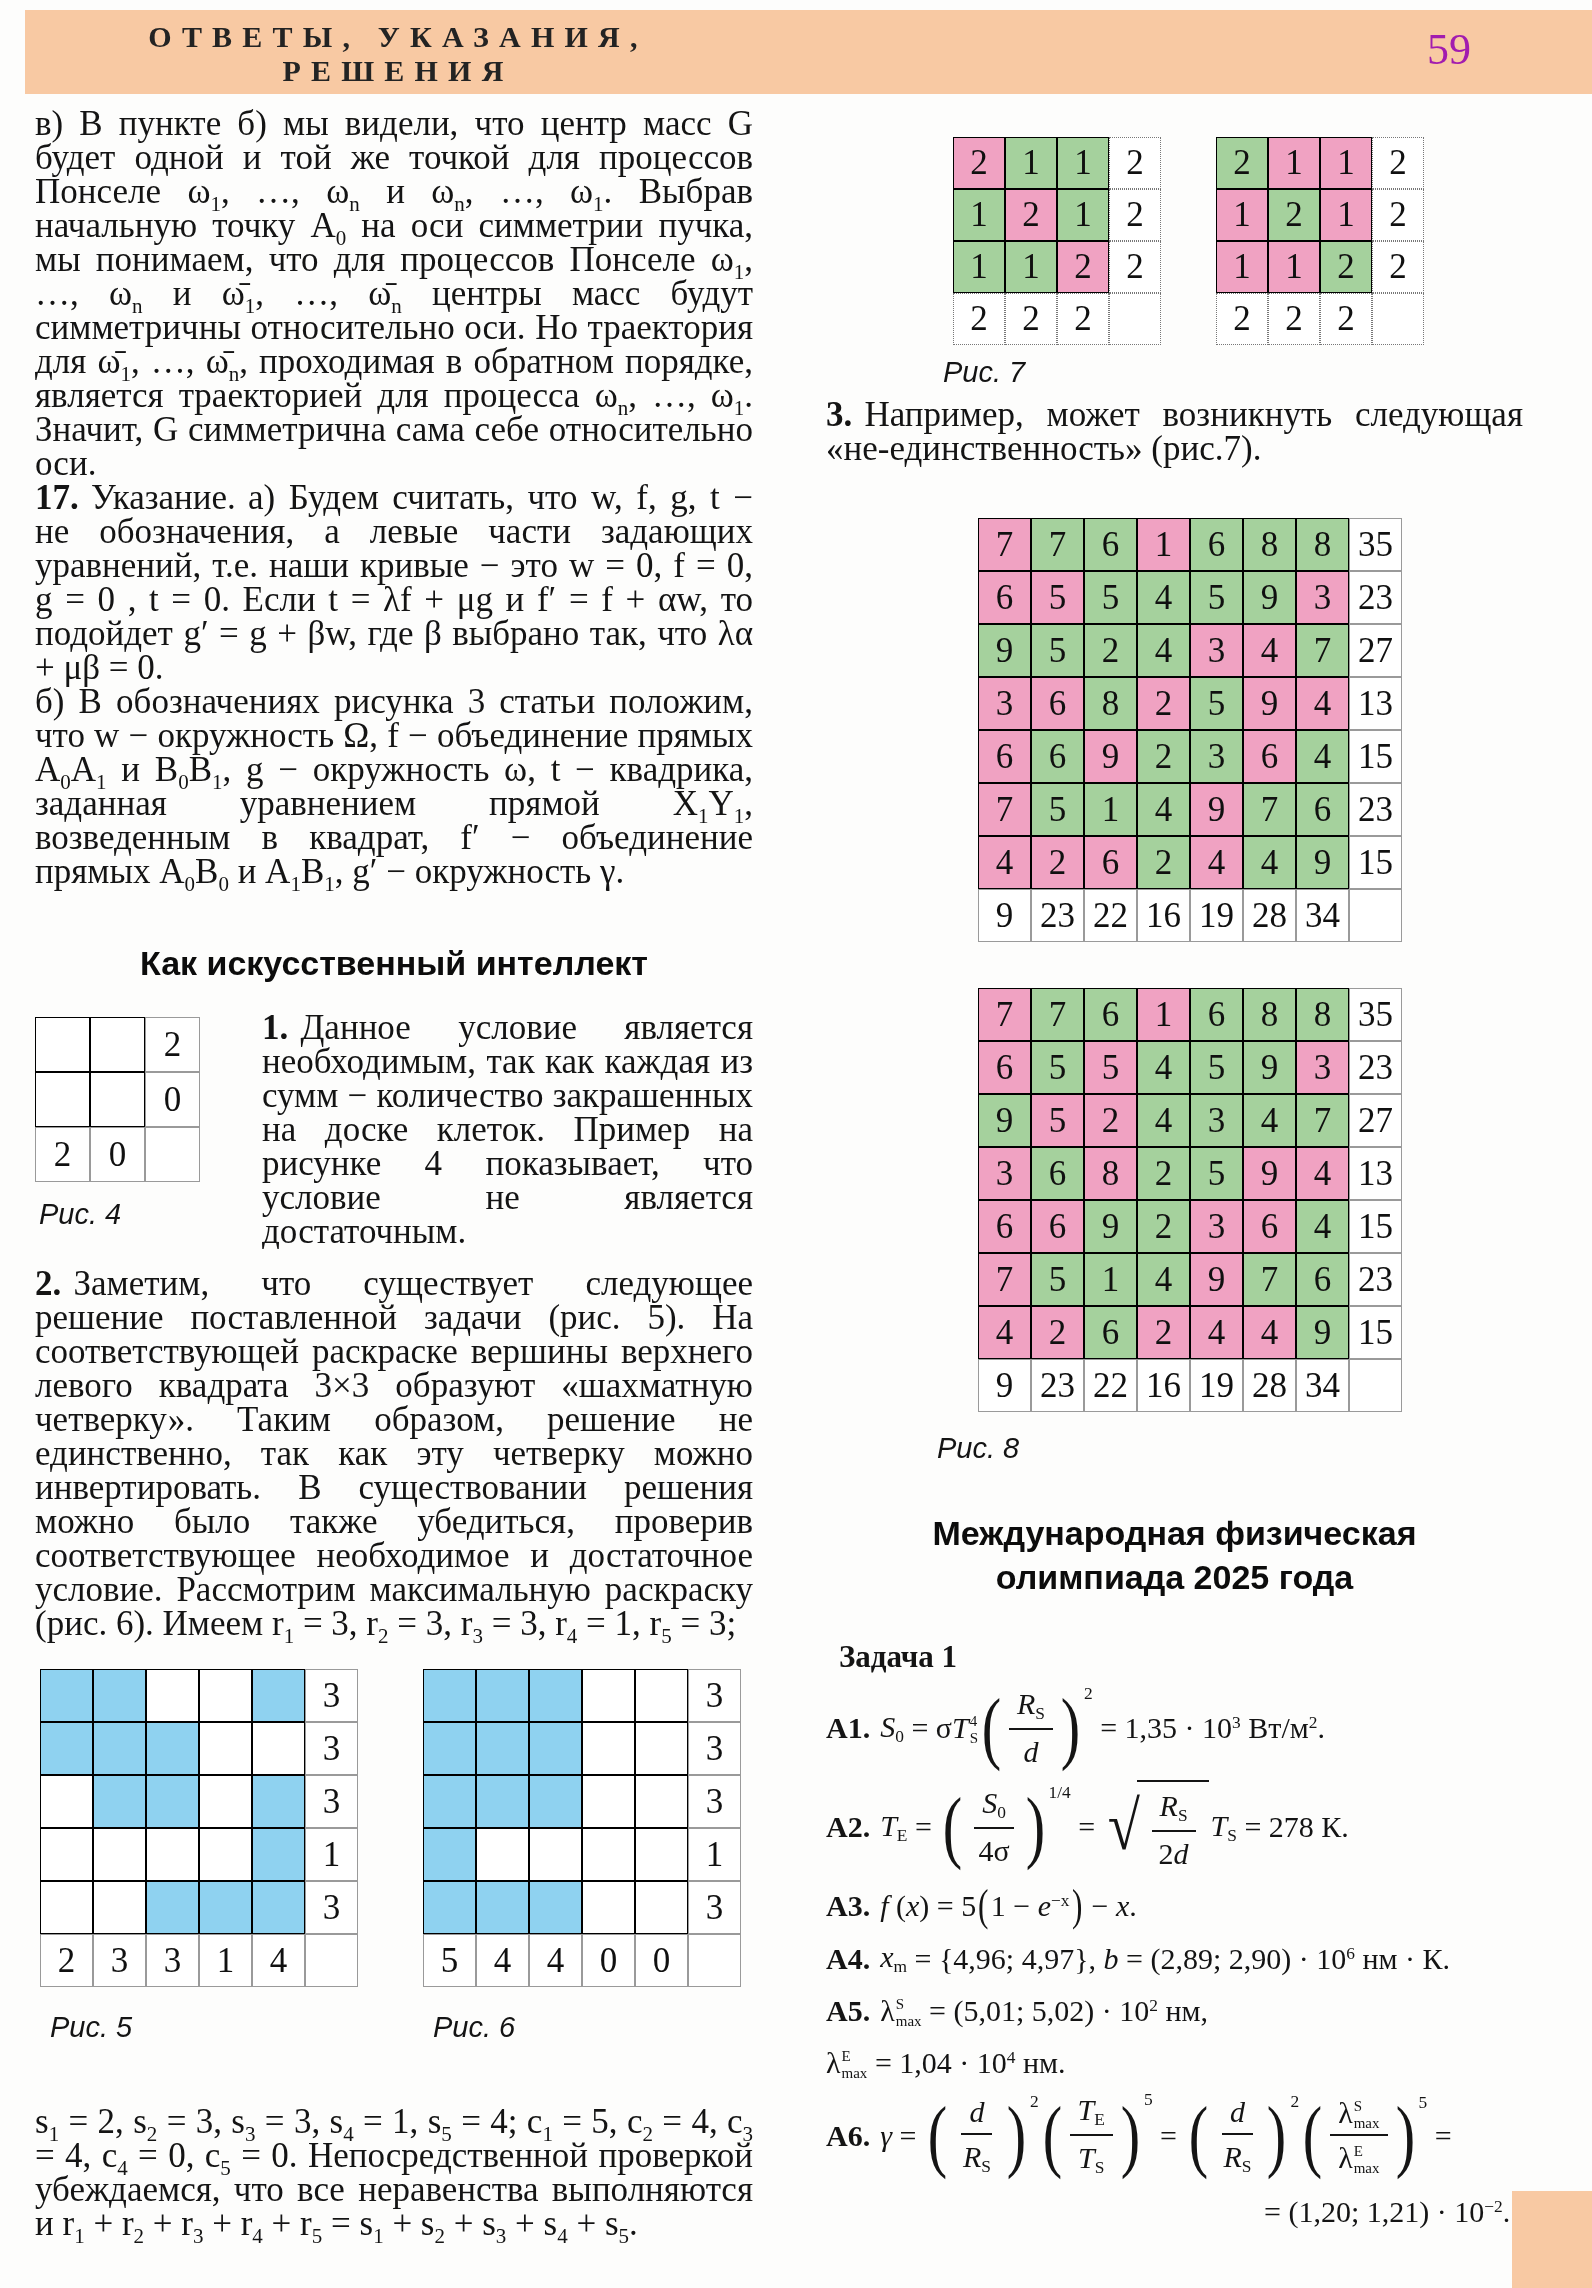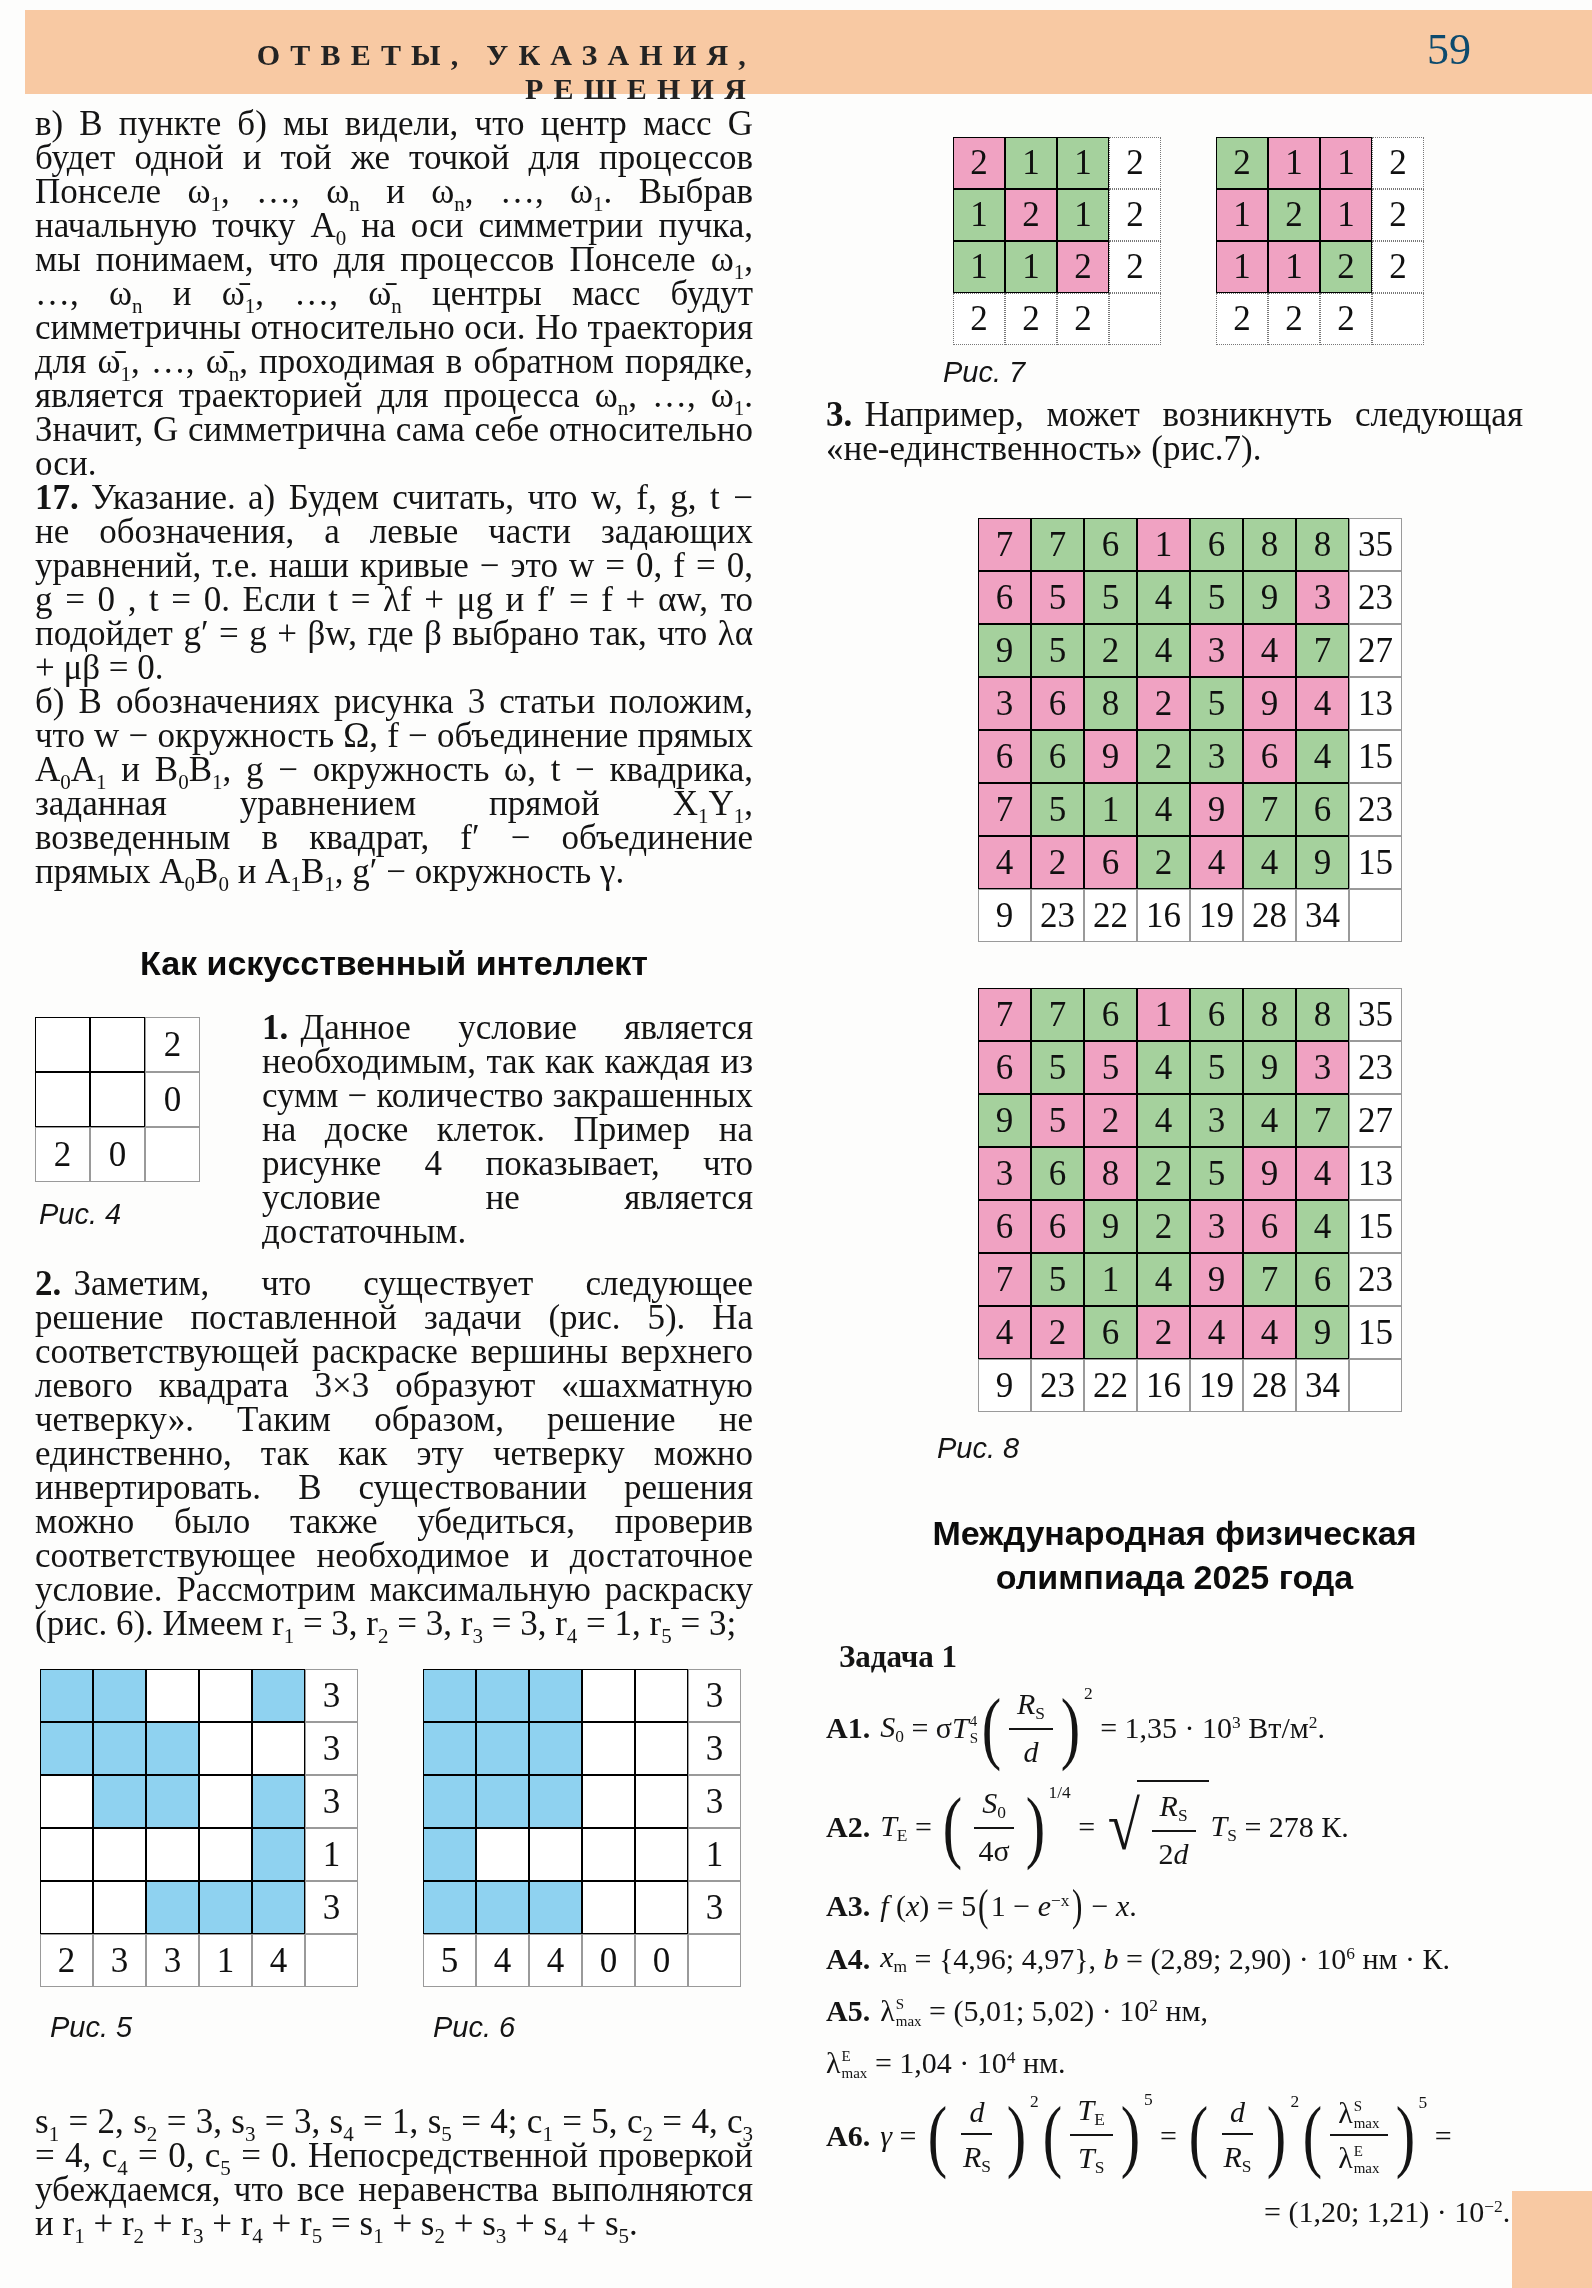--- a/index.html
+++ b/index.html
@@ -1,22 +1,22 @@
 <!DOCTYPE html>
 <html style="--band: #f8c9a3; --pink: #f0a2c2; --green: #a5d19d; --blue: #8fd2f0; --ink: #141414;"><head>
 <meta charset="utf-8">
 <style>
   html,body{margin:0;padding:0;background:#e8e8e8;}
   #page{position:relative;width:1592px;height:2289px;background:#fdfdfc;overflow:hidden;
         font-family:"Liberation Serif","DejaVu Serif",serif;color:var(--ink,#111);}
   
   .band{position:absolute;left:25px;top:10px;width:1567px;height:84px;background:var(--band);}
-  .band-title{position:absolute;left:40px;top:38px;width:716px;text-align:right;
+  .band-title{position:absolute;left:40px;top:20px;width:716px;text-align:center;
       font:700 30px "Liberation Serif",serif;letter-spacing:0.34em;color:#232323;}
-  .page-num{position:absolute;left:1427px;top:24px;font:400 44px "Liberation Serif",serif;color:#0c4a6e;}
+  .page-num{position:absolute;left:1427px;top:24px;font:400 44px "Liberation Serif",serif;color:#a21caf;}
   .corner-block{position:absolute;left:1512px;top:2191px;width:80px;height:98px;background:var(--band);}
   
   .col-left{position:absolute;left:35px;top:107px;width:718px;}
   .col-right{position:absolute;left:826px;top:107px;width:697px;}
   
   .para{font-size:35px;line-height:34px;text-align:justify;margin:0;}
   .pnum{font-weight:700;margin-right:0.35em;}
   .plead{margin-right:0.35em;}
   .para sub{font-size:0.6em;line-height:0;}
   .mt-s{margin-top:18px;} .mt-l{margin-top:52px;} .mt-xl{}

